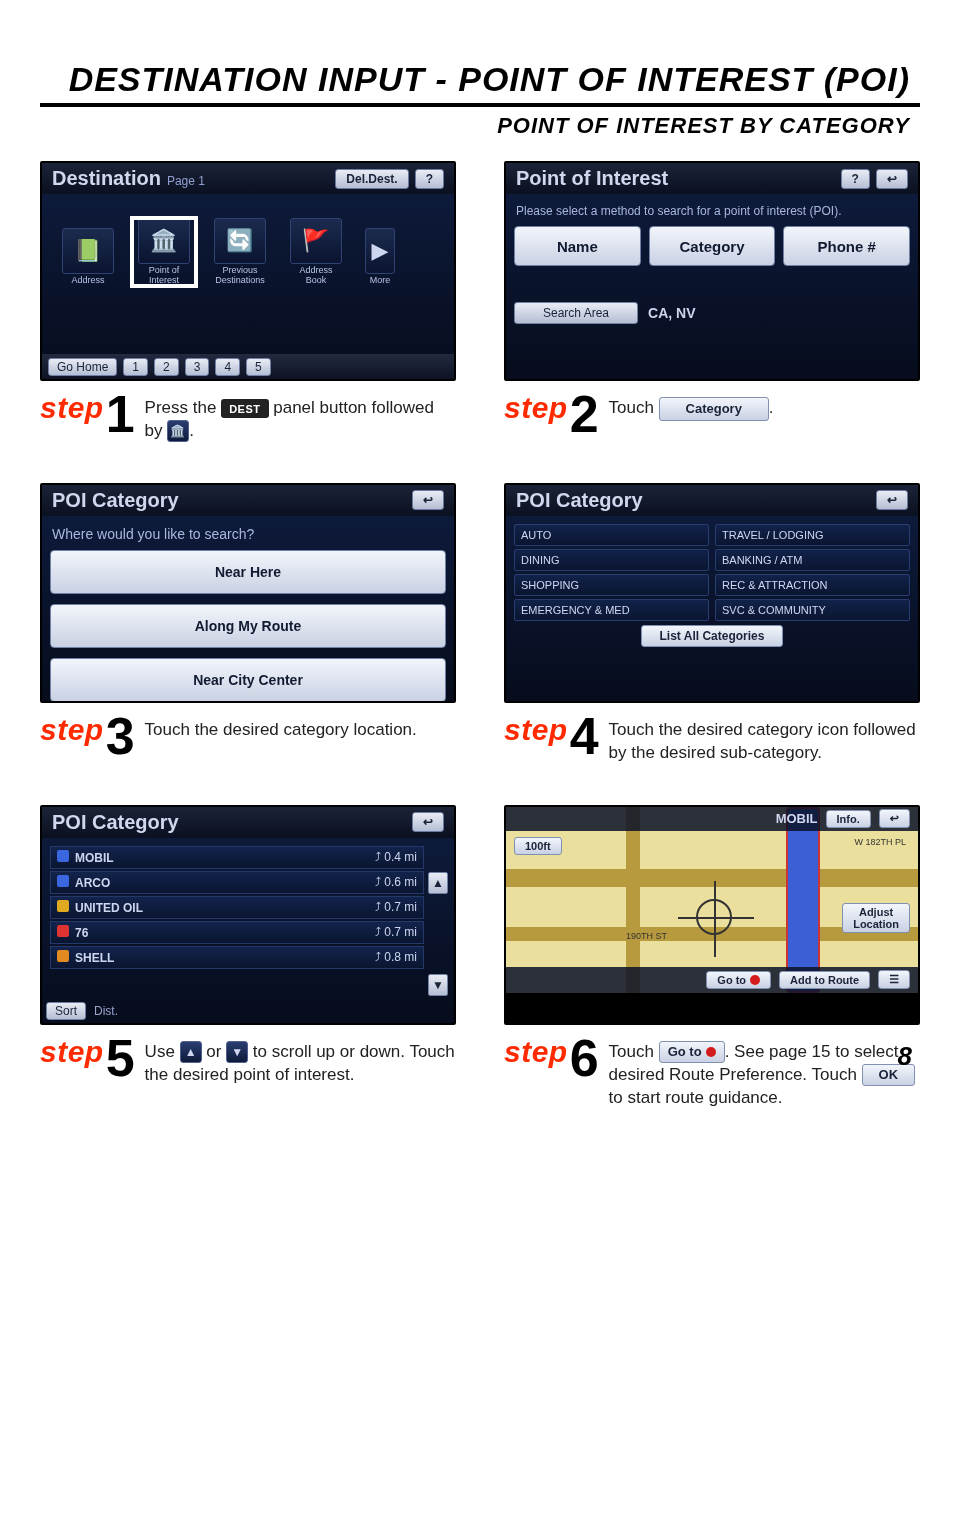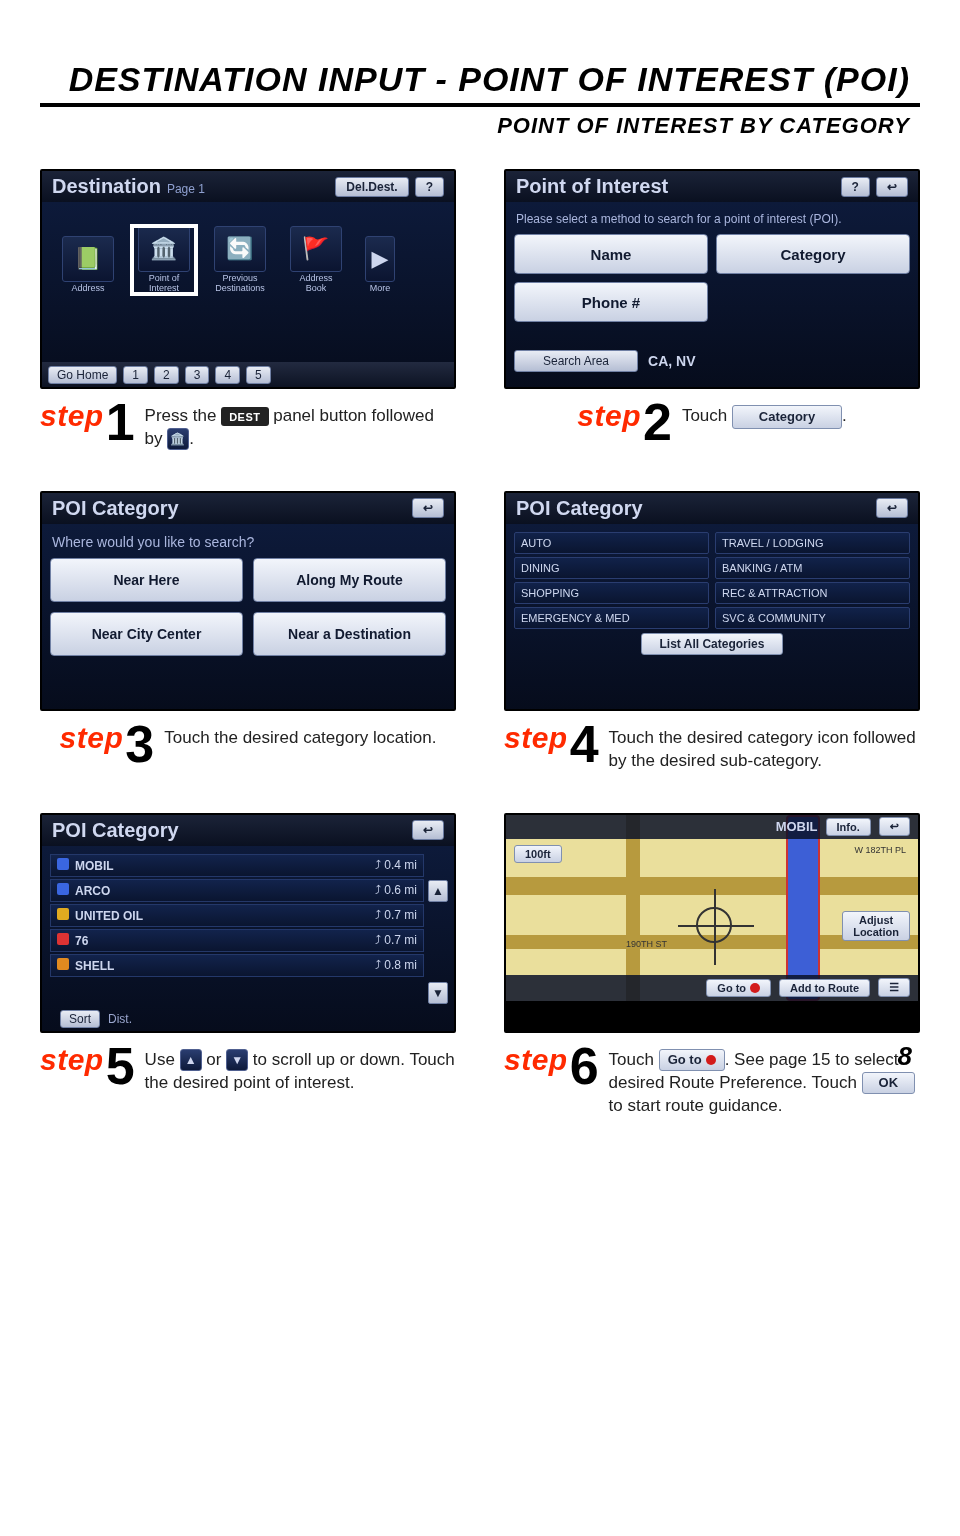--- a/index.html
+++ b/index.html
@@ -2,35 +2,35 @@
 <html><head>
 <meta charset="utf-8">
 <style>
   * { box-sizing: border-box; margin: 0; padding: 0; }
   html, body { width: 960px; height: 1536px; background: #fff; font-family: Arial, Helvetica, sans-serif; color:#000; }
   .page { position: relative; width: 960px; height: 1128px; padding: 60px 40px 40px 40px; }
   .title { font-family: Arial, Helvetica, sans-serif; font-weight: bold; font-style: italic; font-size: 34px; letter-spacing: 1px; text-align: right; padding-right: 10px; }
   .hr { border: none; border-top: 4px solid #000; margin: 4px 0 6px 0; }
   .subtitle { font-weight: bold; font-style: italic; font-size: 22px; letter-spacing: 1px; text-align: right; padding-right: 10px; }
 
-  .grid { display: grid; grid-template-columns: 1fr 1fr; column-gap: 48px; row-gap: 40px; margin-top: 30px; }
+  .grid { display: grid; grid-template-columns: 1fr 1fr; column-gap: 48px; row-gap: 40px; margin-top: 22px; }
   .cell { display:flex; flex-direction: column; }
 
   
   .device { width:100%; height:220px; background:#000; border:2px solid #000; border-radius:2px; overflow:hidden; margin-bottom:10px; position:relative; font-family: Arial,Helvetica,sans-serif; }
   .dev-title { background:linear-gradient(#1b2338,#0a1020); color:#d0d8f0; font-size:20px; font-weight:bold; padding:4px 10px; display:flex; align-items:center; justify-content:space-between; }
   .dev-title .small { font-size:12px; color:#8fa0d0; font-weight:normal; margin-left:6px;}
   .dev-title .pill, .btn-pill { background:linear-gradient(#e8ecf4,#b5bed4); color:#1a2338; font-size:12px; font-weight:bold; padding:2px 10px; border:1px solid #6a7aa0; border-radius:3px; }
   .dev-body { background:linear-gradient(#0d1a3a,#060c1c); height:calc(100% - 30px); padding:6px 8px; position:relative; color:#cdd6ee; }
   .hint { color:#aab6de; font-size:12px; margin:4px 2px 8px 2px;}
   .big-btn { background:linear-gradient(#f2f5fb,#c9d1e3); color:#111a30; border:1px solid #7080a4; border-radius:4px; font-size:15px; font-weight:bold; display:flex; align-items:center; justify-content:center; }
   .row-btn { background:linear-gradient(#11224a,#0a1530); border:1px solid #2a3d70; color:#cfd8f0; font-size:13px; padding:4px 8px; border-radius:2px; }
 
   
-  .caption { display:flex; align-items:flex-start; gap:4px;justify-content:center; }
+  .caption { display:flex; align-items:flex-start; gap:4px; }
   .step-label { color:#ff2a00; font-weight:900; font-style:italic; font-size:30px; letter-spacing:0.5px; }
   .step-num { font-weight:900; font-size:52px; line-height:0.9; margin-left:-2px; margin-right:6px; }
   .step-text { font-size:17px; color:#222; line-height:1.35; padding-top:6px; }
   .dest-chip { display:inline-block; background:#222; color:#fff; font-size:11px; font-weight:bold; padding:3px 8px 2px 8px; border-radius:3px; vertical-align:middle; letter-spacing:0.5px;}
   .mini-icon { display:inline-flex; align-items:center; justify-content:center; width:22px; height:22px; background:linear-gradient(#2a3d70,#0e1a3a); border:1px solid #506090; border-radius:3px; vertical-align:middle; font-size:12px; color:#cfd6ee;}
   .ok-chip { display:inline-block; background:linear-gradient(#f2f5fb,#c9d1e3); border:1px solid #8090b0; border-radius:3px; padding:1px 16px; font-size:13px; font-weight:bold; color:#1a2338; vertical-align:middle;}
   .goto-chip { display:inline-flex; align-items:center; gap:4px; background:linear-gradient(#f2f5fb,#c9d1e3); border:1px solid #8090b0; border-radius:3px; padding:1px 8px; font-size:13px; font-weight:bold; color:#1a2338; vertical-align:middle;}
   .dot-red { width:10px; height:10px; border-radius:50%; background:#d31b1b; display:inline-block;}
   .cat-chip { display:inline-block; background:linear-gradient(#f2f5fb,#c9d1e3); border:1px solid #8090b0; border-radius:3px; padding:2px 20px; font-size:13px; font-weight:bold; color:#1a2338; vertical-align:middle; min-width:110px; text-align:center;}
 
@@ -40,38 +40,38 @@
   
   .s1-icons { display:flex; gap:12px; margin:18px 6px 0 6px; align-items:flex-end;}
   .s1-icon { width:64px; display:flex; flex-direction:column; align-items:center; gap:2px;}
   .s1-glyph { width:52px; height:46px; background:linear-gradient(#1b2a4e,#0b1430); border:1px solid #2f4272; border-radius:3px; display:flex; align-items:center; justify-content:center; font-size:22px;}
   .s1-label { font-size:9px; color:#b8c4e6; text-align:center; line-height:1.1;}
   .s1-highlight { outline:4px solid #fff; outline-offset:-2px;}
   .s1-presets { position:absolute; left:0; right:0; bottom:0; background:linear-gradient(#222a40,#0c1222); padding:4px 6px; display:flex; gap:6px; align-items:center;}
   .s1-presets .lbl{ color:#aab2cc; font-size:11px; margin-right:4px;}
   .mini-btn { background:linear-gradient(#e8ecf4,#b5bed4); color:#1a2338; border:1px solid #7080a4; border-radius:3px; font-size:12px; padding:1px 8px;}
 
-  .s2-grid { display:grid; grid-template-columns:1fr 1fr; gap:8px; margin-top:8px;}
+  .s2-grid { display:grid; grid-template-columns:1fr 1fr 1fr; gap:8px; margin-top:8px;}
   .s2-grid .big-btn{ height:40px; }
   .search-area { display:flex; align-items:center; gap:10px; margin-top:28px;}
 
-  .s3-grid { display:grid; grid-template-columns:1fr 1fr; gap:10px; margin-top:6px;}
+  .s3-grid { display:grid; grid-template-columns:1fr; gap:10px; margin-top:6px;}
   .s3-grid .big-btn{ height:44px; font-size:14px;}
 
   .s4-grid { display:grid; grid-template-columns:1fr 1fr; gap:3px 6px; margin-top:2px;}
   .s4-grid .row-btn{ font-size:11px; padding:4px 6px;}
   .s4-list{ display:flex; justify-content:center; margin-top:4px;align-items:center;}
   .list-chip{ background:linear-gradient(#f2f5fb,#c9d1e3); border:1px solid #8090b0; color:#1a2338; font-size:12px; font-weight:bold; padding:3px 18px; border-radius:3px;}
 
   .s5-rows { display:flex; flex-direction:column; gap:2px; margin-top:2px;}
   .s5-rows .r{ display:flex; align-items:center; justify-content:space-between; background:linear-gradient(#12234c,#0a1530); border:1px solid #24386a; padding:3px 6px; font-size:12px;}
   .bullet{ width:12px; height:12px; border-radius:2px; display:inline-block; margin-right:6px;}
   .scroll-col { position:absolute; right:6px; top:34px; bottom:28px; width:20px; display:flex; flex-direction:column; justify-content:space-between;}
   .scroll-btn { background:linear-gradient(#e8ecf4,#b5bed4); border:1px solid #7080a4; border-radius:2px; height:22px; display:flex; align-items:center; justify-content:center; font-size:12px; color:#1a2338;}
-  .s5-bottom{ position:absolute; left:18px; right:6px; bottom:4px; display:flex; gap:8px; align-items:center;}
+  .s5-bottom{ position:absolute; left:4px; right:6px; bottom:4px; display:flex; gap:8px; align-items:center;}
 
   .s6 { background:#000; }
   .s6 .dev-body{ background:#eadf9c;}
   .s6-top{ position:absolute; left:0; right:0; top:0; height:24px; background:rgba(10,18,40,.85); display:flex; align-items:center; justify-content:flex-end; gap:8px; padding:0 8px;}
   .s6-btn{ background:linear-gradient(#f2f5fb,#c9d1e3); border:1px solid #8090b0; border-radius:3px; font-size:11px; font-weight:bold; color:#1a2338; padding:2px 10px;text-align:right;}
   .s6-bot{ position:absolute; left:0; right:0; bottom:0; height:26px; background:rgba(10,18,40,.85); display:flex; align-items:center; justify-content:flex-end; gap:8px; padding:0 8px;}
   .road{ position:absolute; background:#b79a3e;}
   .hwy{ position:absolute; background:#3d5fd6; border:2px solid #c33; border-radius:4px;}
   .ring{ position:absolute; width:36px; height:36px; border:2px solid #333; border-radius:50%;}
   .ring::before,.ring::after{content:""; position:absolute; background:#333;}

